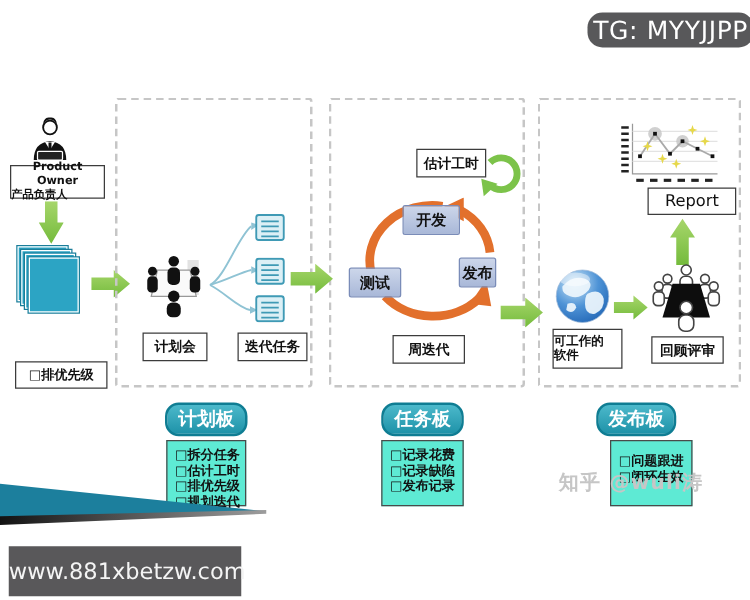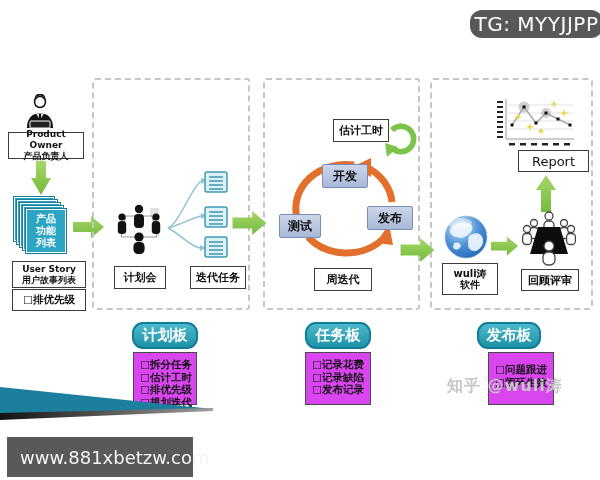--- a/index.html
+++ b/index.html
@@ -4,45 +4,45 @@
 <style>
   html,body{margin:0;padding:0;background:#ffffff;}
   .stage{position:relative;width:600px;height:480px;background:#ffffff;overflow:hidden;
          font-family:"DejaVu Sans","Liberation Sans",sans-serif;color:#111;}
   .abs{position:absolute;}
   
   .tg-banner{left:470px;top:10px;width:133px;height:28px;background:#58585a;color:#fff;
              display:flex;align-items:center;justify-content:center;font-size:20px;letter-spacing:.5px;border-radius:12px;}
   
   .wbox{background:#fff;border:1.5px solid #3c3c3c;display:flex;flex-direction:column;
-        align-items:center;justify-content:center;text-align:center;box-sizing:border-box;}
+        align-items:flex-start;justify-content:center;text-align:center;box-sizing:border-box;}
   .wbox .l1{font-size:9px;font-weight:bold;line-height:11px;}
   .wbox .l2{font-size:9px;font-weight:bold;line-height:11px;}
   .lbl{background:#fff;border:1.5px solid #3c3c3c;display:flex;align-items:center;justify-content:center;
        font-size:11px;font-weight:bold;box-sizing:border-box;}
   
   .dashed{border:2px dashed #c6c6c6;border-radius:3px;box-sizing:border-box;}
   
   .step{background:linear-gradient(180deg,#ccd6ea,#a9b8d8);border:1px solid #7a8cb8;border-radius:2px;
         display:flex;align-items:center;justify-content:center;font-size:12px;font-weight:bold;box-sizing:border-box;}
   
   .board-title{background:linear-gradient(180deg,#4cb9cb,#1e92a8);border:2px solid #0f7d93;border-radius:11px;
                color:#fff;font-size:15px;font-weight:bold;display:flex;align-items:center;justify-content:center;
                box-sizing:border-box;}
   
-  .checklist{background:#d946ef;border:1.2px solid #4a4a4a;box-sizing:border-box;padding:5px 4px 2px 6px;}
+  .checklist{background:#5eead4;border:1.2px solid #4a4a4a;box-sizing:border-box;padding:5px 4px 2px 6px;}
   .checklist div{font-size:10.5px;font-weight:bold;line-height:12.5px;white-space:nowrap;}
   
   .card{position:absolute;width:40px;height:44px;background:#2ca4c4;border:1.5px solid #fff;
         box-shadow:0 0 0 1px #1b7d99;box-sizing:border-box;}
   .card-text{display:flex;flex-direction:column;align-items:center;justify-content:center;
              color:#fff;font-size:10px;font-weight:bold;line-height:12px;}
   .watermark{color:#c6c6c6;font-size:16px;font-weight:bold;letter-spacing:1px;white-space:nowrap;}
   .site-banner{left:7px;top:437px;width:186px;height:40px;background:#59585a;color:#f4f4f4;
-               display:flex;align-items:center;font-size:18px;padding-left:13px;box-sizing:border-box;}
+               display:flex;align-items:center;font-size:18px;box-sizing:border-box;}
   svg{display:block;}
 </style>
 </head>
 <body>
 
 <div class="stage">
 
   <svg width="0" height="0" style="position:absolute">
     <defs>
       <linearGradient id="gGreen" x1="0" y1="0" x2="0" y2="1">
@@ -79,35 +79,26 @@
 
   <svg class="abs" style="left:31px;top:161px" width="20" height="35" viewBox="0 0 20 35">
     <polygon points="5,0 15,0 15,17 20,17 10,34 0,17 5,17" fill="url(#gGreen)"></polygon>
   </svg>
 
   <div class="abs" style="left:14px;top:197px;width:58px;height:60px">
     <div class="card" style="left:0;top:0"></div>
     <div class="card" style="left:3px;top:3px"></div>
     <div class="card" style="left:6px;top:6px"></div>
     <div class="card" style="left:9px;top:9px"></div>
-    <div class="card card-text" style="left:12px;top:12px">
-      <span>产品</span>
-      <span>功能</span>
-      <span>列表</span>
-    </div>
   </div>
 
   <svg class="abs" style="left:73px;top:216px" width="32" height="22" viewBox="0 0 32 22">
     <polygon points="0,6 18,6 18,0 31,11 18,22 18,16 0,16" fill="url(#gGreen)"></polygon>
   </svg>
 
-  <div class="abs wbox" style="left:12px;top:261px;width:74px;height:27px">
-    <div class="l1">User Story</div>
-    <div class="l2">用户故事列表</div>
-  </div>
 
   <div class="abs lbl" style="left:12px;top:289px;width:74px;height:22px;font-size:10.5px">□排优先级</div>
 
   <div class="abs dashed" style="left:92px;top:78px;width:158px;height:232px"></div>
   <div class="abs dashed" style="left:263px;top:78px;width:157px;height:232px"></div>
   <div class="abs dashed" style="left:430px;top:78px;width:163px;height:232px"></div>
 
   <svg class="abs" style="left:114px;top:196px" width="50" height="58" viewBox="0 0 50 58">
     <rect x="36" y="12" width="9" height="28" fill="#e2e2e2"></rect>
     <polygon points="12,20 38,20 43,41 7,41" fill="#fafafa" stroke="#999" stroke-width="1"></polygon>
@@ -162,21 +153,21 @@
     <path d="M68,7 A50,44 0 0 0 11,60" stroke="#e2702c" stroke-width="7" fill="none"></path>
     <path d="M22,79 A50,44 0 0 0 97,81" stroke="#e2702c" stroke-width="7" fill="none"></path>
     <path d="M106,44 A50,44 0 0 0 82,10" stroke="#e2702c" stroke-width="7" fill="none"></path>
     <polygon points="2,57 21,58 10,77" fill="#e2702c"></polygon>
     <polygon points="90,85 107,87 103,66" fill="#e2702c"></polygon>
     <polygon points="85,0 85,19 66,9" fill="#e2702c"></polygon>
   </svg>
 
   <div class="abs step" style="left:322px;top:164px;width:46px;height:24px">开发</div>
   <div class="abs step" style="left:279px;top:214px;width:42px;height:24px">测试</div>
-  <div class="abs step" style="left:367px;top:206px;width:46px;height:24px">发布</div>
+  <div class="abs step" style="left:367px;top:206px;width:30px;height:24px">发布</div>
 
   <div class="abs lbl" style="left:314px;top:268px;width:58px;height:23px">周迭代</div>
 
   <svg class="abs" style="left:397px;top:238px" width="42" height="24" viewBox="0 0 32 22">
     <polygon points="0,6 18,6 18,0 31,11 18,22 18,16 0,16" fill="url(#gGreen)"></polygon>
   </svg>
 
   <svg class="abs" style="left:494px;top:97px" width="84" height="52" viewBox="0 0 84 52">
     <path d="M12,2 V42 H80" stroke="#999" stroke-width="1" fill="none"></path>
     <path d="M12,8 H80 M12,16 H80 M12,24 H80 M12,32 H80" stroke="#e3e3e3" stroke-width="1"></path>
@@ -250,21 +241,21 @@
       <path d="M10,28 Q16,26 17,31 Q14,37 9,33 Z"></path>
     </g>
     <ellipse cx="16" cy="8.5" rx="12" ry="5.5" fill="#ffffff" opacity="0.45"></ellipse>
   </svg>
 
   <svg class="abs" style="left:491px;top:236px" width="28" height="20" viewBox="0 0 32 22">
     <polygon points="0,6 18,6 18,0 31,11 18,22 18,16 0,16" fill="url(#gGreen)"></polygon>
   </svg>
 
   <div class="abs wbox" style="left:442px;top:263px;width:56px;height:32px">
-    <div class="l1" style="font-size:10px">wuli涛</div>
+    <div class="l1" style="font-size:10px">可工作的</div>
     <div class="l2" style="font-size:10px">软件</div>
   </div>
 
   <div class="abs lbl" style="left:521px;top:269px;width:58px;height:22px">回顾评审</div>
 
   <div class="abs board-title" style="left:132px;top:322px;width:66px;height:27px">计划板</div>
   <div class="abs board-title" style="left:305px;top:322px;width:66px;height:27px">任务板</div>
   <div class="abs board-title" style="left:477px;top:322px;width:64px;height:27px">发布板</div>
 
   <div class="abs checklist" style="left:133px;top:352px;width:64px;height:53px">

